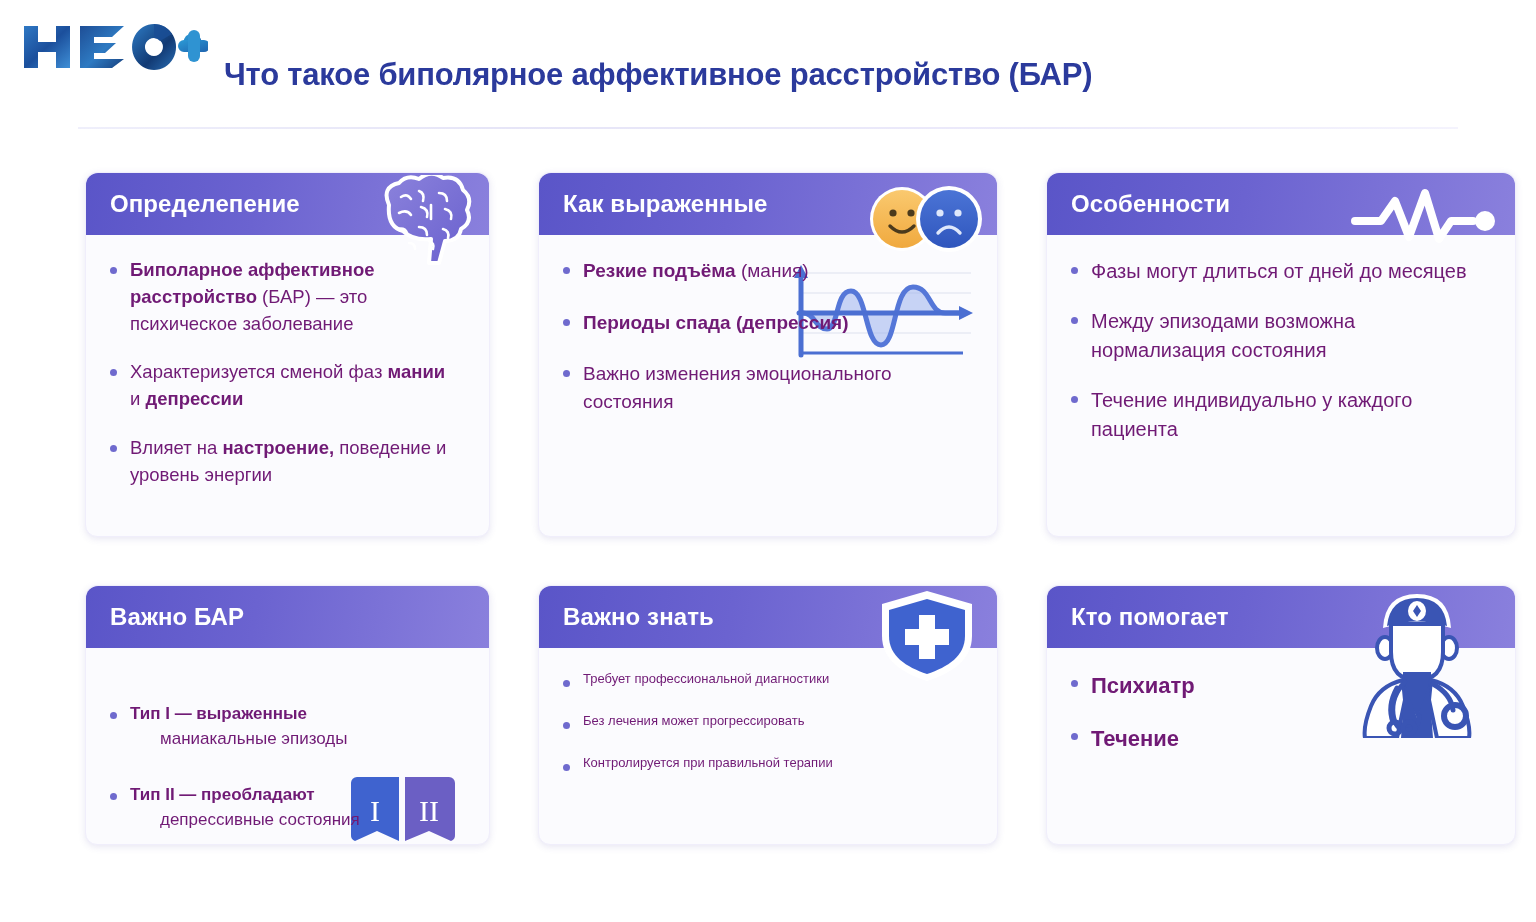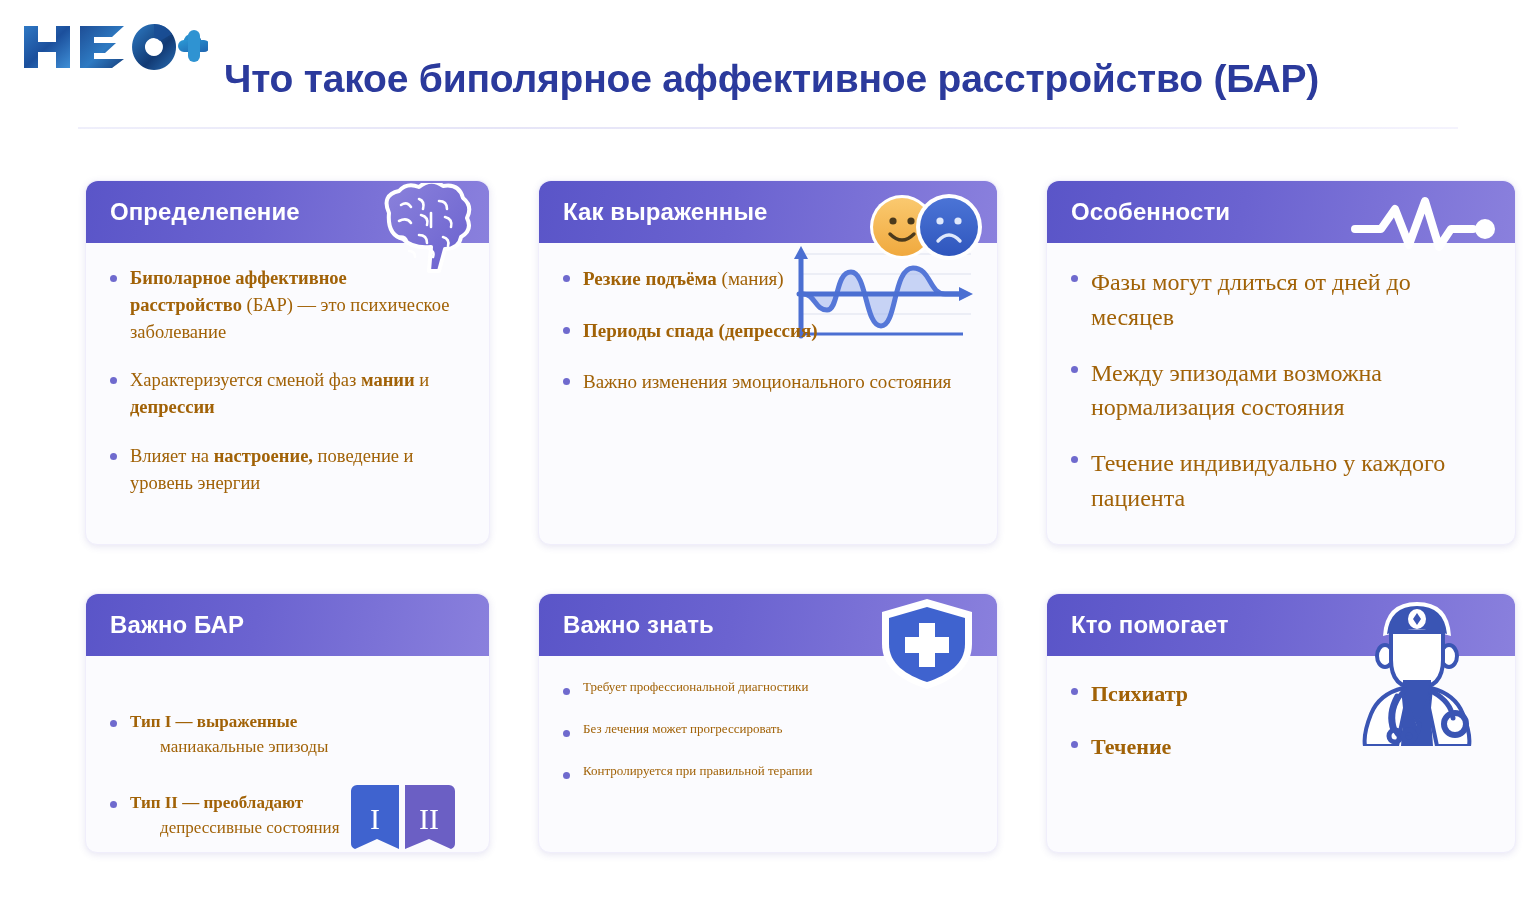--- a/index.html
+++ b/index.html
@@ -30,41 +30,41 @@
     left: 18px;
     top: 18px;
     width: 190px;
     height: 58px;
   }
 
   .page-title {
     position: absolute;
     left: 224px;
     top: 57px;
-    font-size: 39px;
+    font-size: 31px;
     font-weight: bold;
     letter-spacing: -0.2px;
     color: #2b3a9c;
     white-space: nowrap;
   }
 
   .title-divider {
     position: absolute;
     left: 78px;
     top: 127px;
     width: 1380px;
     height: 2px;
     background: linear-gradient(90deg, #efeffb 0%, #e6e5f7 30%, #eceafb 70%, #f4f3fd 100%);
   }
 
   
   .card-grid {
     position: absolute;
     left: 85px;
-    top: 180px;
+    top: 172px;
     width: 1375px;
     display: grid;
     grid-template-columns: 405px 460px 470px;
     column-gap: 25px;
     row-gap: 27px;
     gap: 48px;
   }
 
   .card {
     position: relative;
@@ -109,42 +109,41 @@
     position: relative;
     z-index: 2;
   }
 
   ul.bullets li {
     position: relative;
     padding-left: 22px;
     margin-bottom: 17px;
     font-size: 18.5px;
     line-height: 1.45;
-    color: #a16207;
+    color: #701a75;
     max-width: 96%;
-    font-family: Liberation Serif, serif;
   }
 
   ul.bullets li::before {
     content: "";
     position: absolute;
     left: 2px;
     top: 10px;
     width: 7px;
     height: 7px;
     border-radius: 50%;
     background: #6f6ace;
   }
 
   ul.bullets li b { font-weight: bold; }
   ul.bullets li .indent { display: inline-block; padding-left: 30px; }
 
   .card-c1 ul.bullets li { font-size: 18.5px; margin-bottom: 22px; }
   .card-c2 ul.bullets li { font-size: 19px; margin-bottom: 24px; }
-  .card-c3 ul.bullets li { font-size: 24px; margin-bottom: 21px; }
+  .card-c3 ul.bullets li { font-size: 20px; margin-bottom: 21px; }
   .card-c4 ul.bullets li { font-size: 17px; margin-bottom: 26px; margin-top: 32px; }
   .card-c5 ul.bullets li { font-size: 13px; margin-bottom: 23px; }
   .card-c6 ul.bullets li { font-size: 22px; margin-bottom: 21px; font-weight: bold; }
 
   
   .card-icon {
     position: absolute;
     z-index: 4;
     pointer-events: none;
   }

